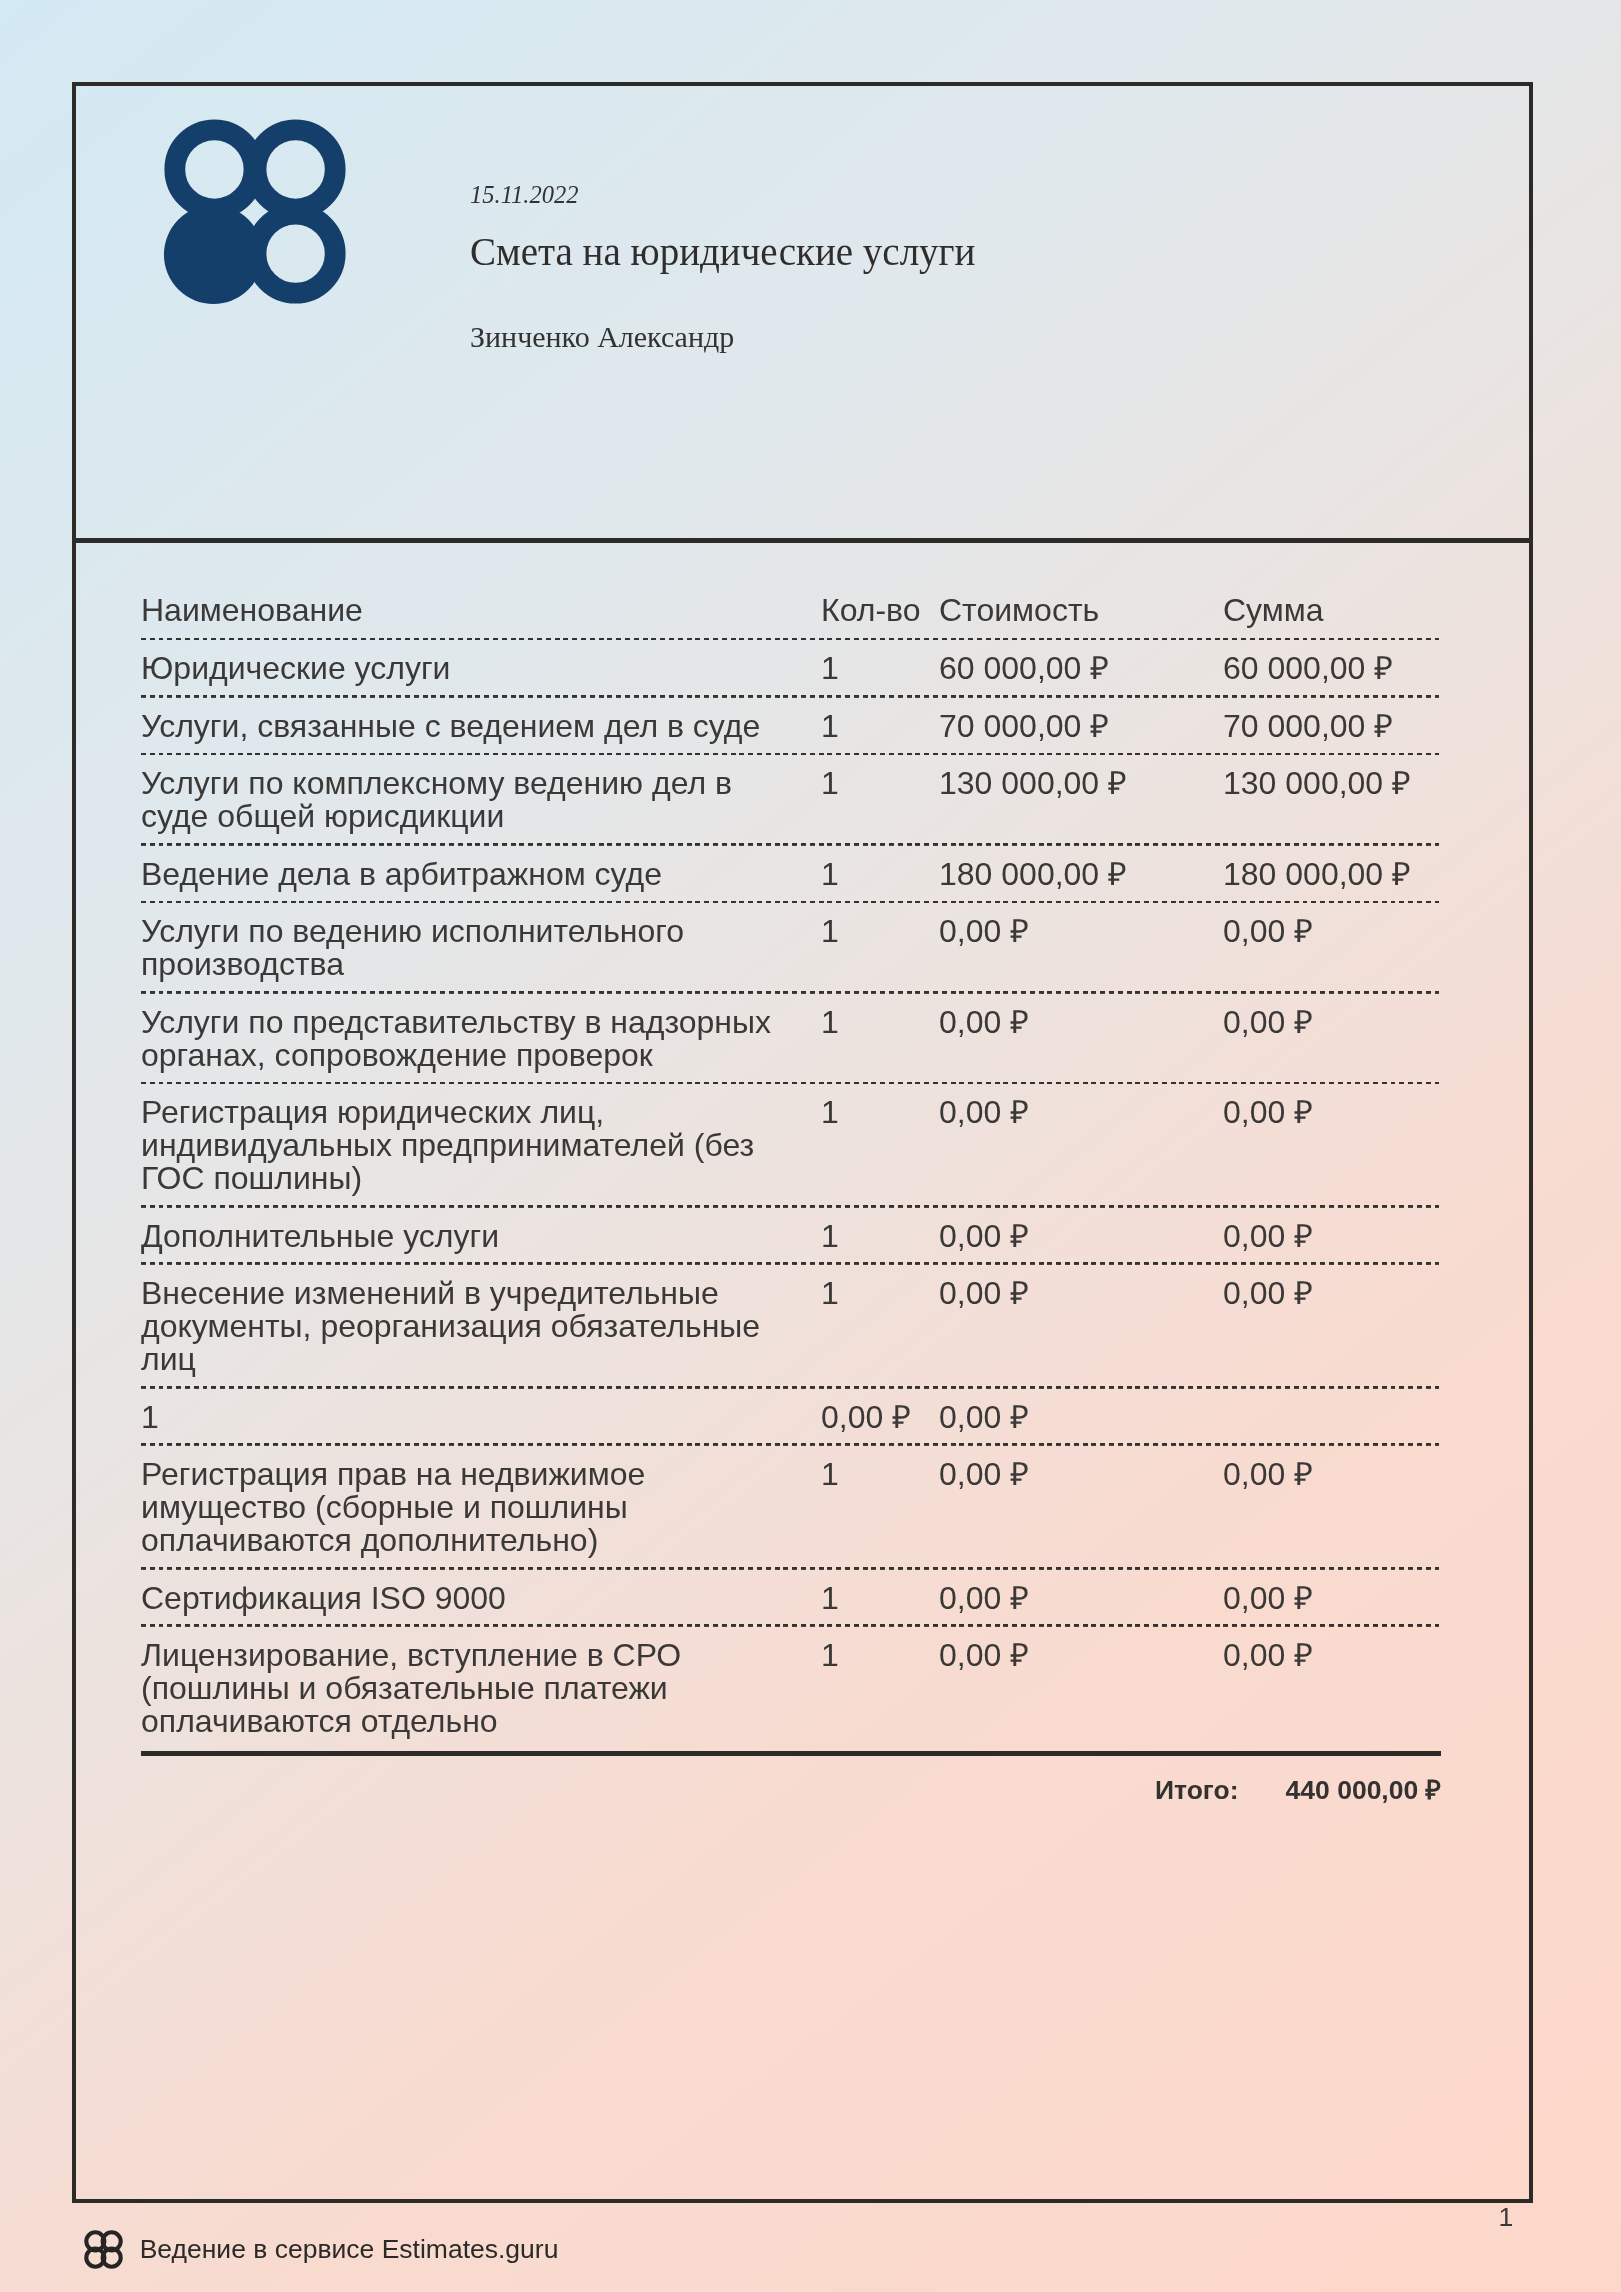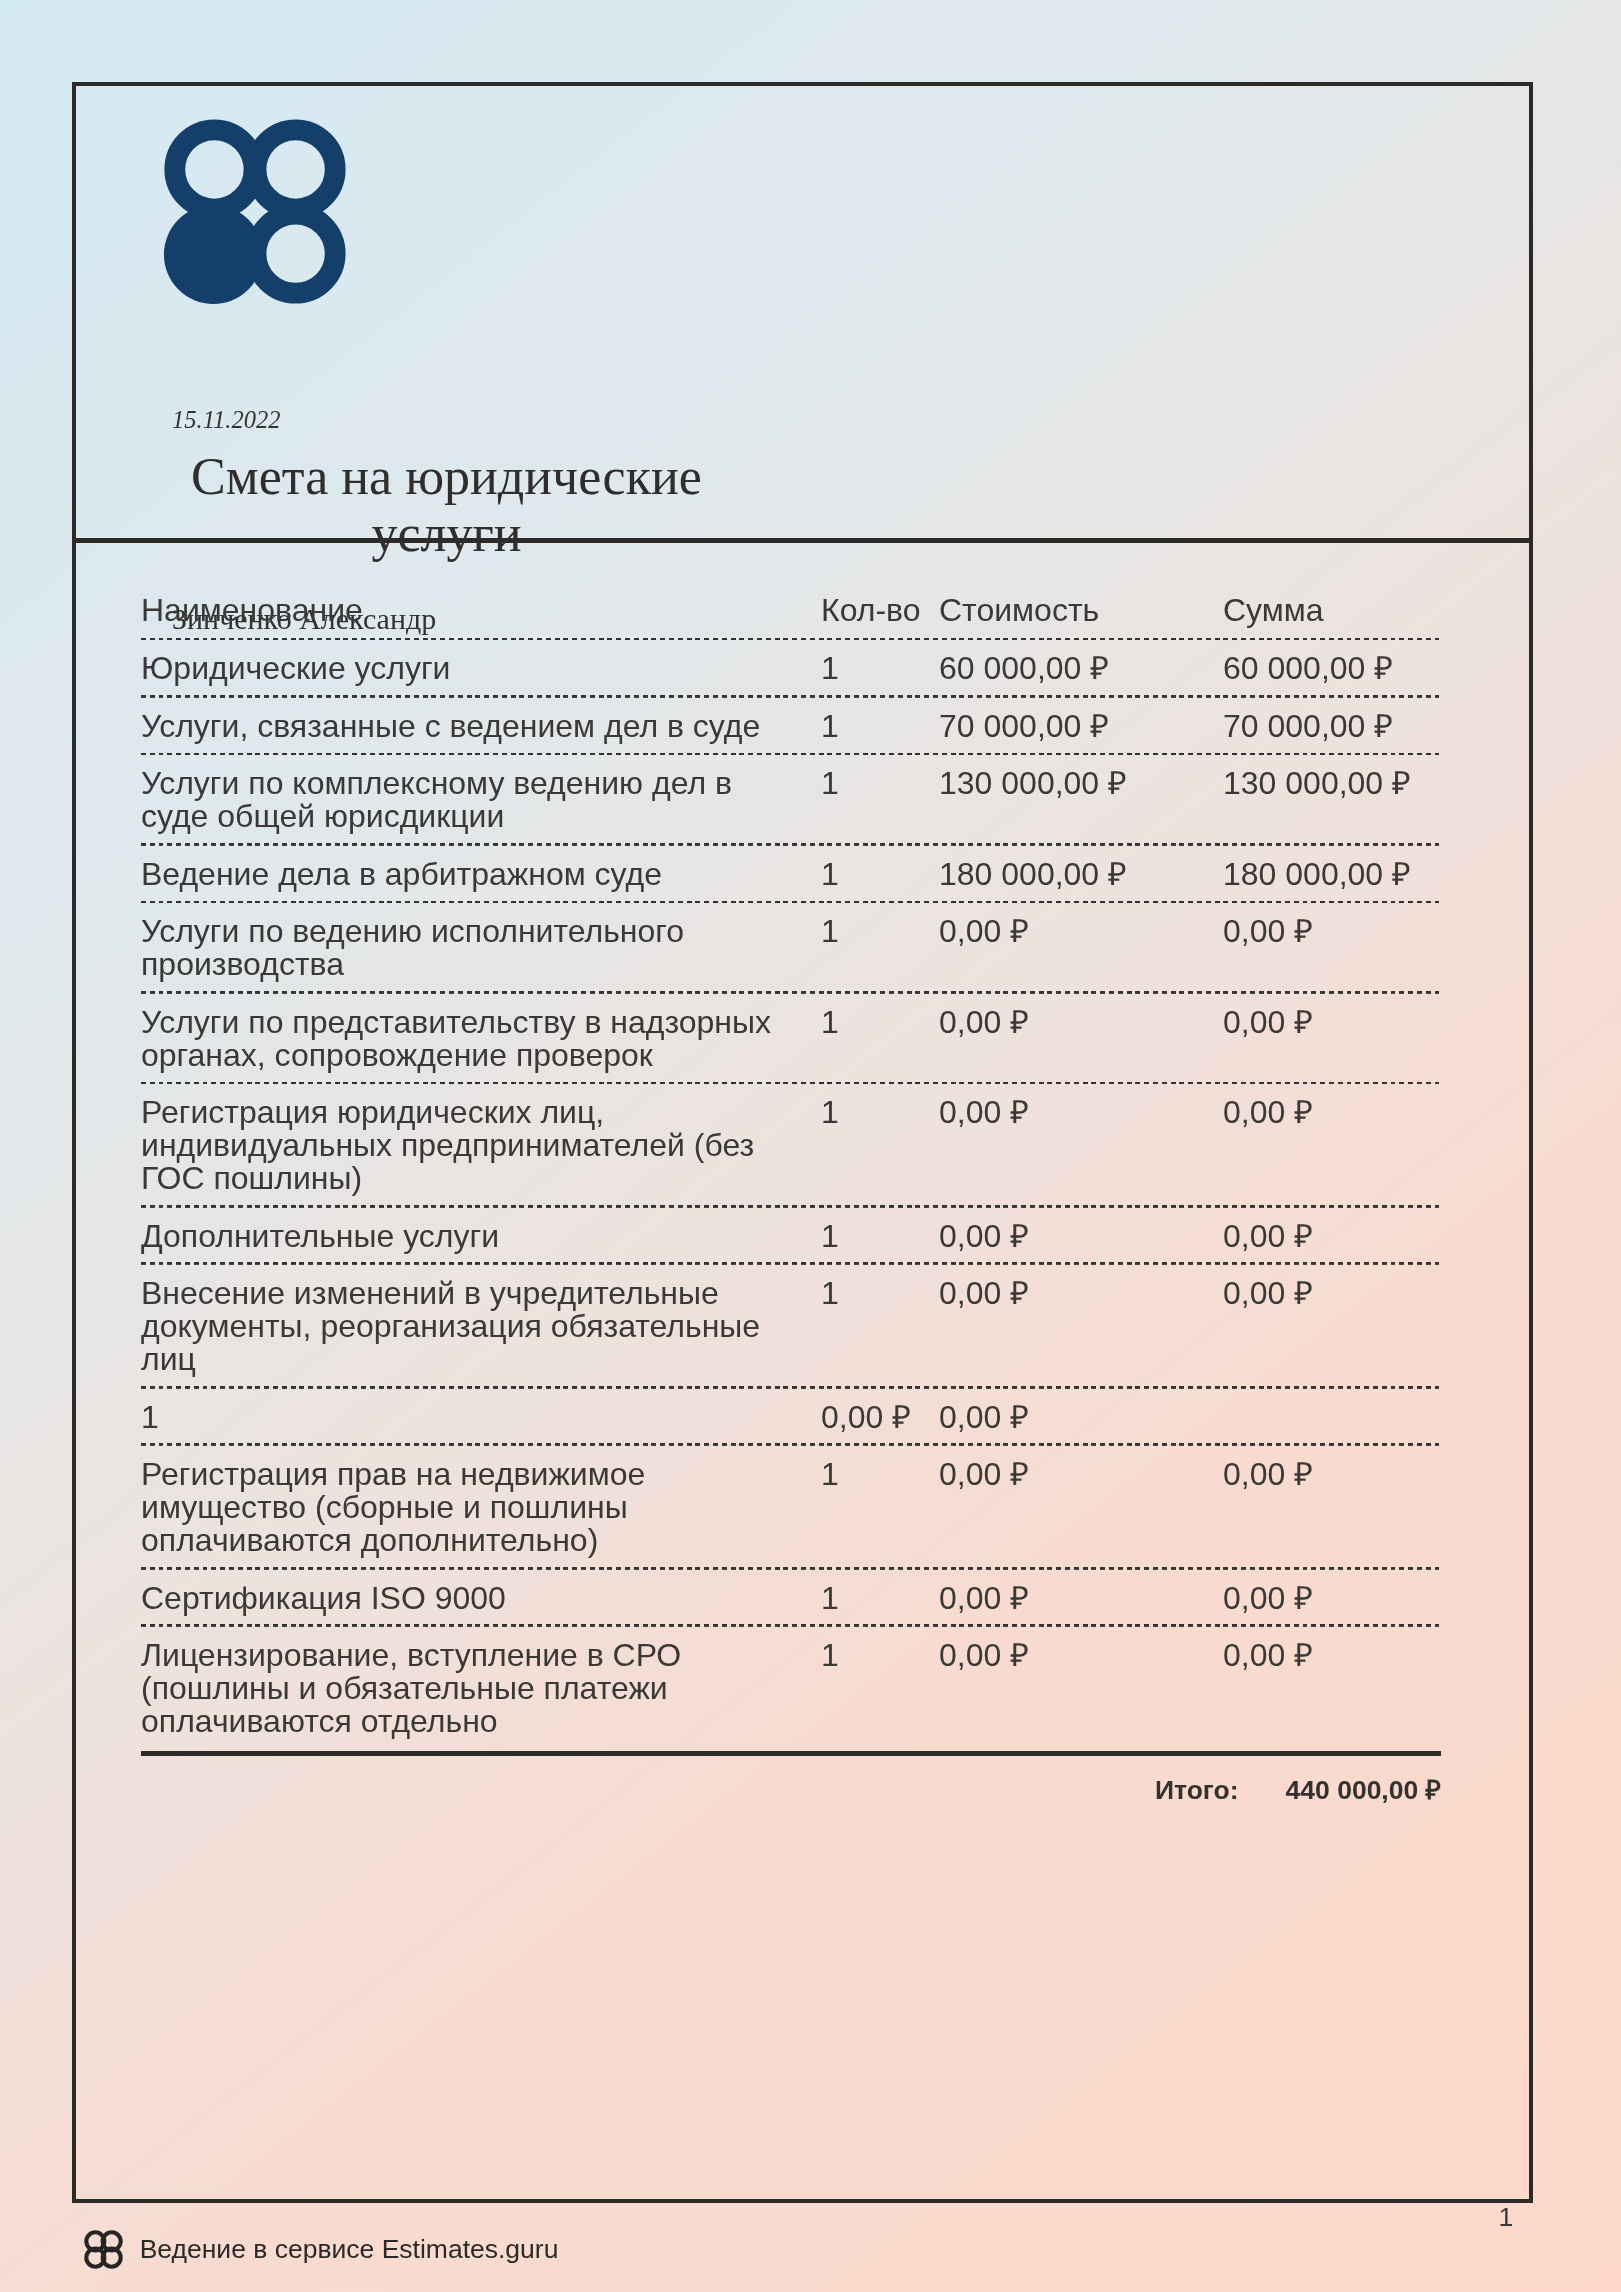--- a/index.html
+++ b/index.html
@@ -9,31 +9,31 @@
     font-family:"Liberation Sans",sans-serif;color:#3a3937;
     -webkit-font-smoothing:antialiased;
   }
   .frame{
     position:absolute;left:72px;top:82px;width:1453px;height:2113px;
     border:4.9px solid #2d2b28;
   }
   
   .header-band{
     height:452px;border-bottom:5.9px solid #2d2b28;
-    display:flex;flex-direction:column;align-items:flex-start;
+    display:flex;flex-direction:row;align-items:flex-start;gap:20px;
   }
   .logo{margin:27.4px 0 0 80px;width:198px;height:198px;flex:none;}
   .header-text{margin-left:96px;padding-top:94px;}
   .doc-date{
     font-family:"Liberation Serif",serif;font-style:italic;
     font-size:24.5px;line-height:29px;color:#333231;
   }
   .doc-title{
-    font-family:"Liberation Serif",serif;font-size:52px;line-height:57px;
-    color:#2f2e2c;max-width:549px;margin-top:13.7px;text-align:center;
+    font-family:"Liberation Serif",serif;font-size:39px;line-height:57px;
+    color:#2f2e2c;max-width:549px;margin-top:13.7px;
   }
   .doc-subtitle{
     font-family:"Liberation Serif",serif;font-size:30px;line-height:35px;
     color:#333231;margin-top:39px;
   }
   
   .doc-body{position:relative;height:1651px;padding:0 88px 0 65px;}
   .section-title{
     font-family:"Liberation Serif",serif;font-size:49px;line-height:59px;
     font-weight:400;color:#333231;margin:0;padding-top:84px;

